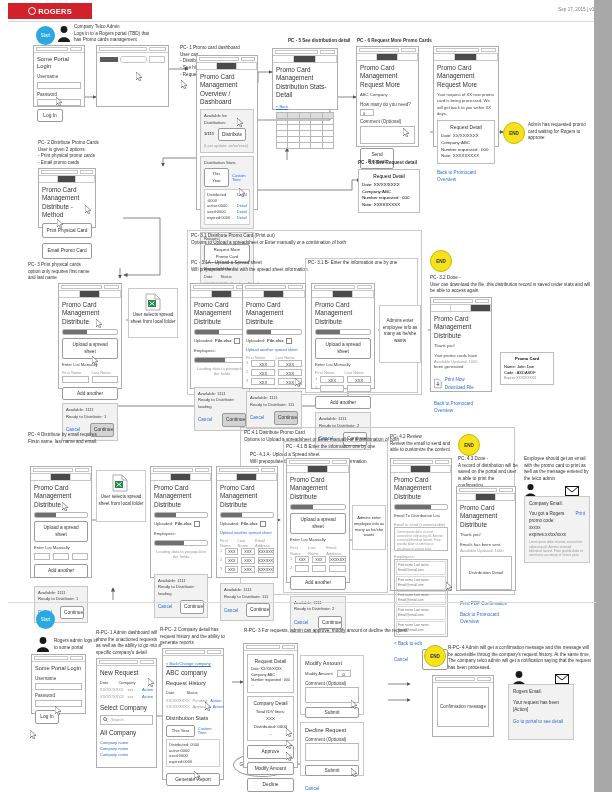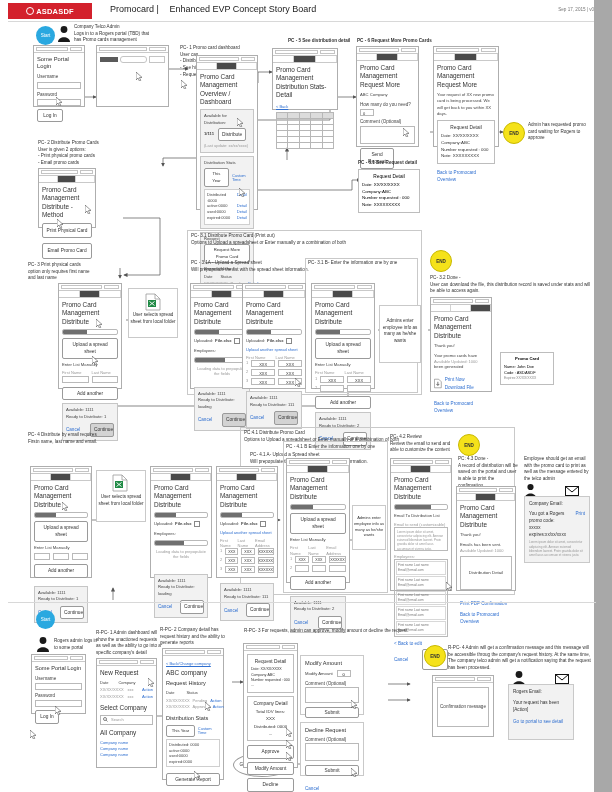--- a/index.html
+++ b/index.html
@@ -55,26 +55,21 @@
   .person{position:absolute;}
 </style>
 </head>
 <body>
 
 <div id="page">
 
   <div id="hdr">
     <div id="logo">
       <span class="lg-dot"></span>
-        <span>ASDASDF</span>
-    </div>
-    <div id="hdr-title">
-      <span>Promocard |</span>
-      <span class="sep"> </span>
-      <span>Enhanced EVP Concept Story Board</span>
+        <span>ROGERS</span>
     </div>
     <div id="hdr-date">Sep 17, 2015 | v0.2</div>
     <div id="hdr-rule"></div>
   </div>
   <div class="rightbar"></div>
 
   <svg class="arrow" style="left:0;top:0;width:612px;height:792px">
     <defs>
       <marker id="ah" markerWidth="6" markerHeight="6" refX="5" refY="3" orient="auto">
         <path d="M0,0 L6,3 L0,6 z" fill="#555"></path>

